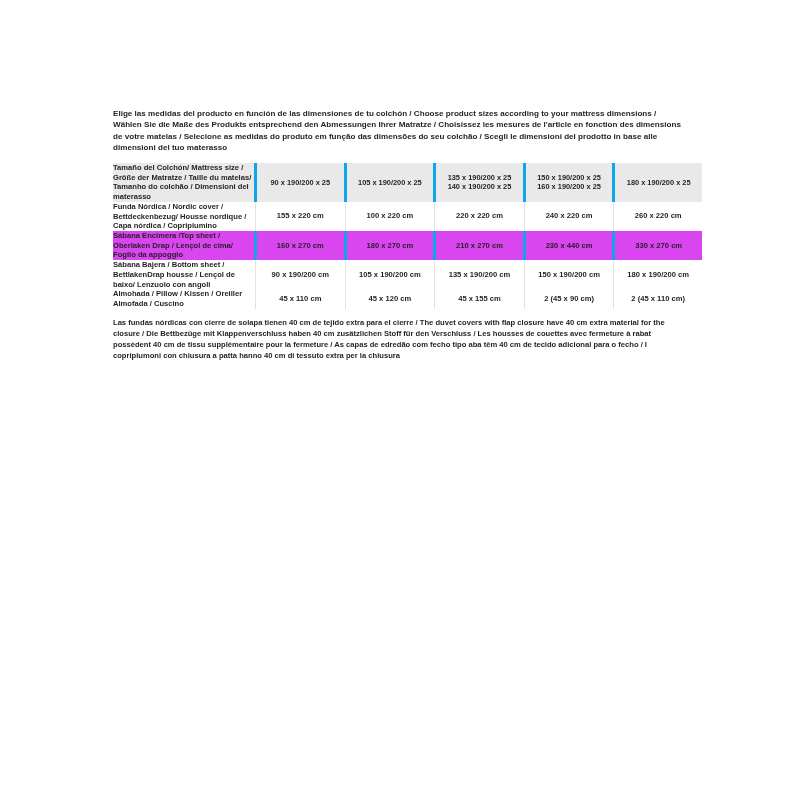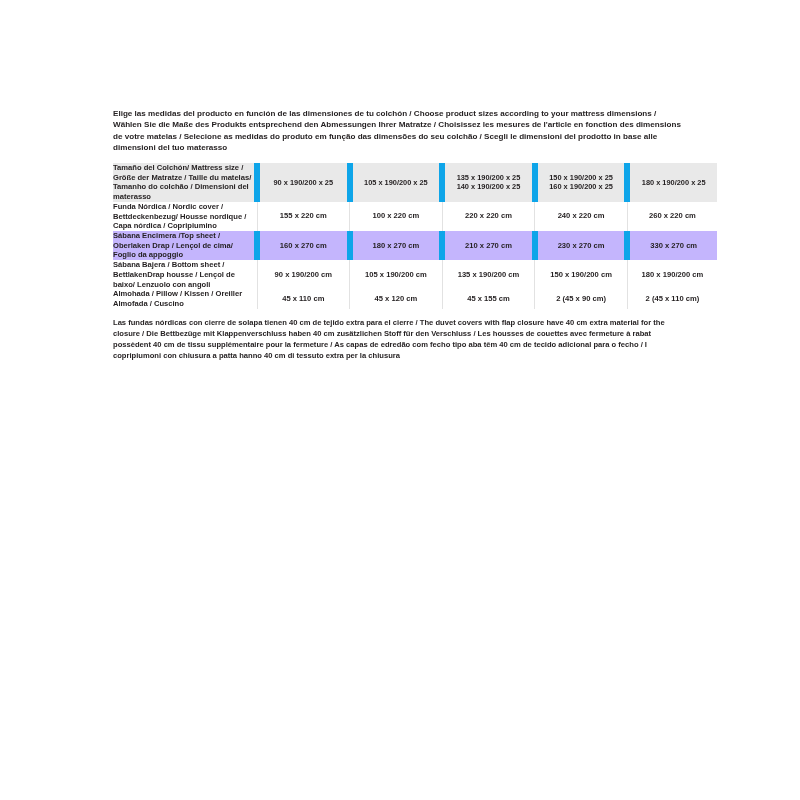--- a/index.html
+++ b/index.html
@@ -38,21 +38,21 @@
     border-collapse: collapse;
     width: 574px;
     table-layout: fixed;
   }
   table.size-table td {
     border: none;
     vertical-align: middle;
     padding: 0;
   }
   .row-shaded td {
-    background: #c4b5fd;
+    background: #d946ef;
   }
   .row-plain td {
     background: #ffffff;
   }
   .label-cell {
     width: 141px;
     padding: 6px 4px 6px 4px;
     font-size: 7.6px;
     line-height: 1.28;
     font-weight: bold;
@@ -91,21 +91,21 @@
     margin-top: 8px;
     font-size: 7.6px;
     line-height: 1.45;
     font-weight: bold;
     color: #231f20;
     width: 574px;
   }
   
   .row-shaded .label-cell,
   .row-shaded .val-cell {
-    border-right: 6px solid #0ea5e9;
+    border-right: 3px solid #0ea5e9;
   }
   .row-shaded .val-cell:last-child {
     border-right: none;
   }
 </style>
 </head>
 <body>
 
 <div class="page">
   <div class="content">
@@ -142,21 +142,21 @@
           <td class="val-cell">220 x 220 cm</td>
           <td class="val-cell">240 x 220 cm</td>
           <td class="val-cell">260 x 220 cm</td>
         </tr>
 
         <tr class="row-shaded">
           <td class="label-cell">Sábana Encimera /Top sheet /  Oberlaken Drap / Lençol de cima/ Foglio da appoggio</td>
           <td class="val-cell">160 x 270 cm</td>
           <td class="val-cell">180 x 270 cm</td>
           <td class="val-cell">210 x 270 cm</td>
-          <td class="val-cell">230 x 270 cm</td>
+          <td class="val-cell">230 x 440 cm</td>
           <td class="val-cell">330 x 270 cm</td>
         </tr>
 
         <tr class="row-plain">
           <td class="label-cell">Sábana Bajera / Bottom sheet / BettlakenDrap housse / Lençol de baixo/ Lenzuolo con angoli</td>
           <td class="val-cell">90 x 190/200 cm</td>
           <td class="val-cell">105 x 190/200 cm</td>
           <td class="val-cell">135 x 190/200 cm</td>
           <td class="val-cell">150 x 190/200 cm</td>
           <td class="val-cell">180 x 190/200 cm</td>

